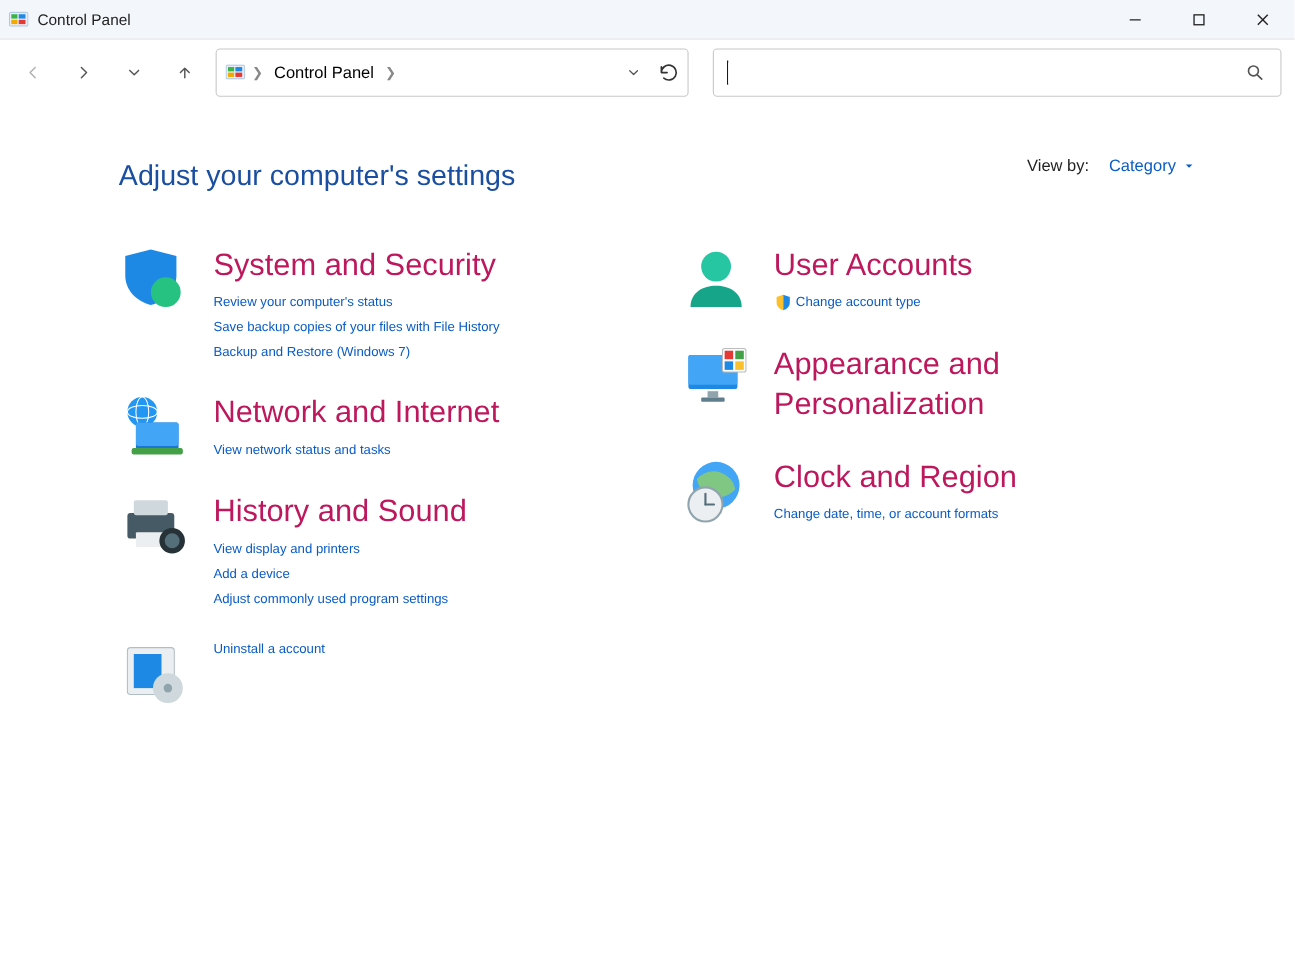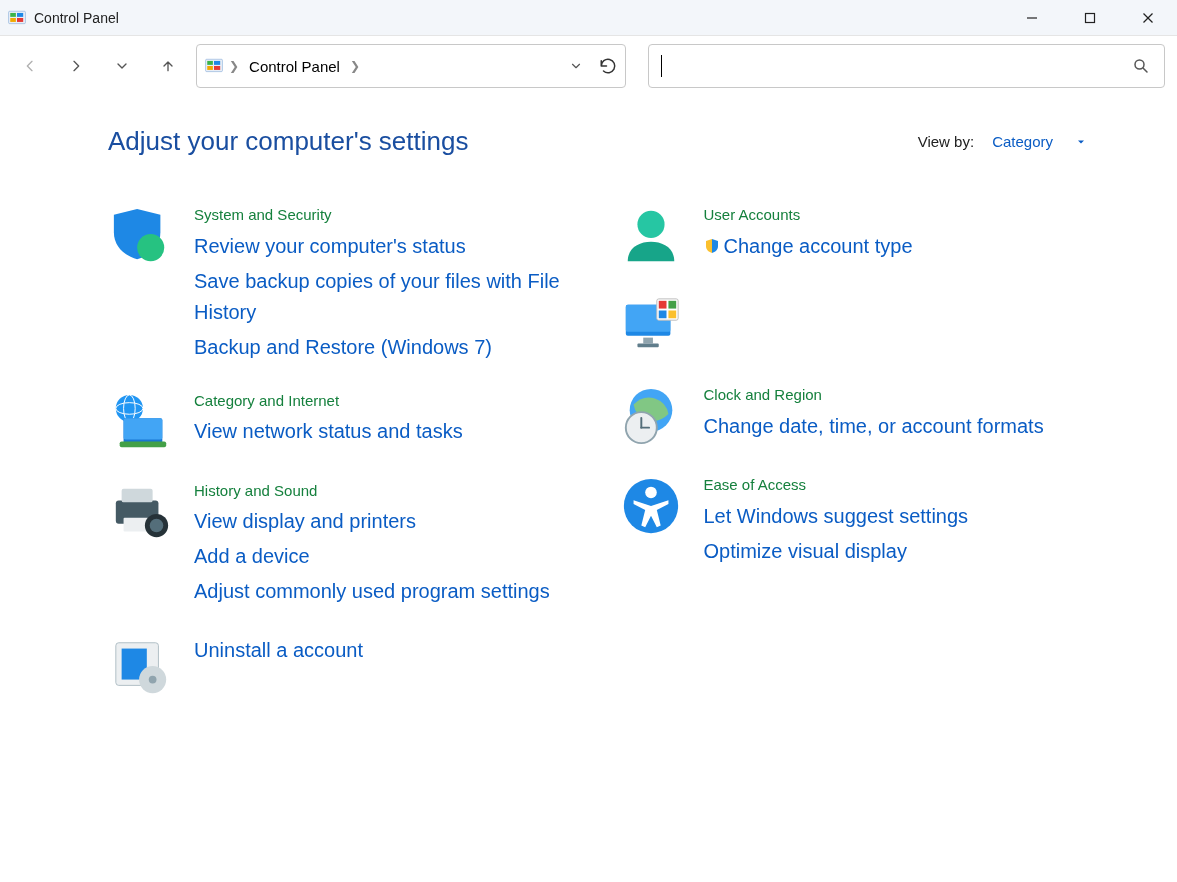--- a/index.html
+++ b/index.html
@@ -70,37 +70,37 @@
   }
   .searchbox .cursor {
     width:1px; height:22px; background:#000;
   }
   .search-icon { position:absolute; right:14px; color:#666; }
 
   .content {
     padding: 30px 90px 0 108px;
   }
   .heading-row { display:flex; align-items:center; justify-content:space-between; margin-bottom: 48px; }
-  .page-heading { color:#1a4ea0; font-size:26px; font-weight:400; }
+  .page-heading { color:#1a4ea0; font-size:26px; font-weight:400;margin-top:18px; }
   .viewby { display:flex; align-items:center; gap:18px; font-size:15px;text-align:right; }
   .viewby .lbl { color:#222; }
-  .viewby .val { color:#0a5cc4; display:flex; align-items:center; gap:22px; }
+  .viewby .val { color:#0a5cc4; display:flex; align-items:center; gap:6px; }
 
   .grid {
     display:flex;
     gap: 40px;
   }
   .col { flex:1; display:flex; flex-direction:column; gap: 28px; }
   .cat { display:flex; gap: 20px; align-items:flex-start; }
   .cat-icon { width: 66px; flex:0 0 66px; display:flex; align-items:flex-start; justify-content:center; }
   .cat-body { display:flex; flex-direction:column; gap:4px; }
   .cat-title {
-    color:#15803d; font-size:15px; font-weight:400; line-height:1.3; margin-bottom:2px;
-  }
-  .cat-link { color:#0a5cc4; font-size:20px; line-height:1.55; display:flex; align-items:center; gap:4px; }
+    color:#be185d; font-size:28px; font-weight:400; line-height:1.3; margin-bottom:2px;
+  }
+  .cat-link { color:#0a5cc4; font-size:12px; line-height:1.55; display:flex; align-items:center; gap:4px; }
   .shield-badge { width:16px; height:16px; }
 
   svg { display:block; }
 </style>
 </head>
 <body>
 
 <div class="titlebar">
   <span class="app-icon">
     <svg viewBox="0 0 32 32">
@@ -230,21 +230,21 @@
           <svg width="62" height="62" viewBox="0 0 64 64">
             <circle cx="20" cy="18" r="14" fill="#2196f3"></circle>
             <ellipse cx="20" cy="18" rx="14" ry="6" fill="none" stroke="#fff" stroke-width="1"></ellipse>
             <ellipse cx="20" cy="18" rx="6" ry="14" fill="none" stroke="#fff" stroke-width="1"></ellipse>
             <rect x="14" y="28" width="40" height="26" rx="2" fill="#1976d2"></rect>
             <rect x="14" y="28" width="40" height="22" rx="2" fill="#42a5f5"></rect>
             <rect x="10" y="52" width="48" height="6" rx="2" fill="#43a047"></rect>
           </svg>
         </div>
         <div class="cat-body">
-          <a class="cat-title">Category and Internet</a>
+          <a class="cat-title">Network and Internet</a>
           <a class="cat-link">View network status and tasks</a>
         </div>
       </div>
 
       <div class="cat">
         <div class="cat-icon">
           <svg width="62" height="62" viewBox="0 0 64 64">
             <rect x="6" y="20" width="44" height="24" rx="3" fill="#455a64"></rect>
             <rect x="12" y="8" width="32" height="14" rx="2" fill="#cfd8dc"></rect>
             <rect x="14" y="38" width="28" height="14" rx="1" fill="#eceff1"></rect>
@@ -306,48 +306,37 @@
             <rect x="6" y="10" width="46" height="28" rx="2" fill="#42a5f5"></rect>
             <rect x="24" y="44" width="10" height="6" fill="#90a4ae"></rect>
             <rect x="18" y="50" width="22" height="4" rx="1" fill="#607d8b"></rect>
             <rect x="38" y="4" width="22" height="22" rx="2" fill="#fff" stroke="#bbb"></rect>
             <rect x="40" y="6" width="8" height="8" fill="#e53935"></rect>
             <rect x="50" y="6" width="8" height="8" fill="#43a047"></rect>
             <rect x="40" y="16" width="8" height="8" fill="#1e88e5"></rect>
             <rect x="50" y="16" width="8" height="8" fill="#fbc02d"></rect>
           </svg>
         </div>
+        <div class="cat-body">
+          <a class="cat-title">Appearance and Personalization</a>
+        </div>
       </div>
 
       <div class="cat">
         <div class="cat-icon">
           <svg width="62" height="62" viewBox="0 0 64 64">
             <circle cx="32" cy="26" r="22" fill="#42a5f5"></circle>
             <path d="M14 20 Q24 10 36 14 Q48 18 50 30 Q40 40 28 36 Q16 32 14 20 Z" fill="#81c784"></path>
             <circle cx="22" cy="44" r="16" fill="#eceff1" stroke="#90a4ae" stroke-width="2"></circle>
             <line x1="22" y1="44" x2="22" y2="34" stroke="#546e7a" stroke-width="2" stroke-linecap="round"></line>
             <line x1="22" y1="44" x2="30" y2="44" stroke="#546e7a" stroke-width="2" stroke-linecap="round"></line>
           </svg>
         </div>
         <div class="cat-body">
           <a class="cat-title">Clock and Region</a>
           <a class="cat-link">Change date, time, or account formats</a>
         </div>
       </div>
 
-      <div class="cat">
-        <div class="cat-icon">
-          <svg width="62" height="62" viewBox="0 0 64 64">
-            <circle cx="32" cy="32" r="28" fill="#1e88e5"></circle>
-            <circle cx="32" cy="18" r="6" fill="#fff"></circle>
-            <path d="M14 26 L32 32 L50 26 L50 30 L38 36 L42 52 L38 54 L32 42 L26 54 L22 52 L26 36 L14 30 Z" fill="#fff"></path>
-          </svg>
-        </div>
-        <div class="cat-body">
-          <a class="cat-title">Ease of Access</a>
-          <a class="cat-link">Let Windows suggest settings</a>
-          <a class="cat-link">Optimize visual display</a>
-        </div>
-      </div>
 
     </div>
   </div>
 </div>
 
 </body></html>

